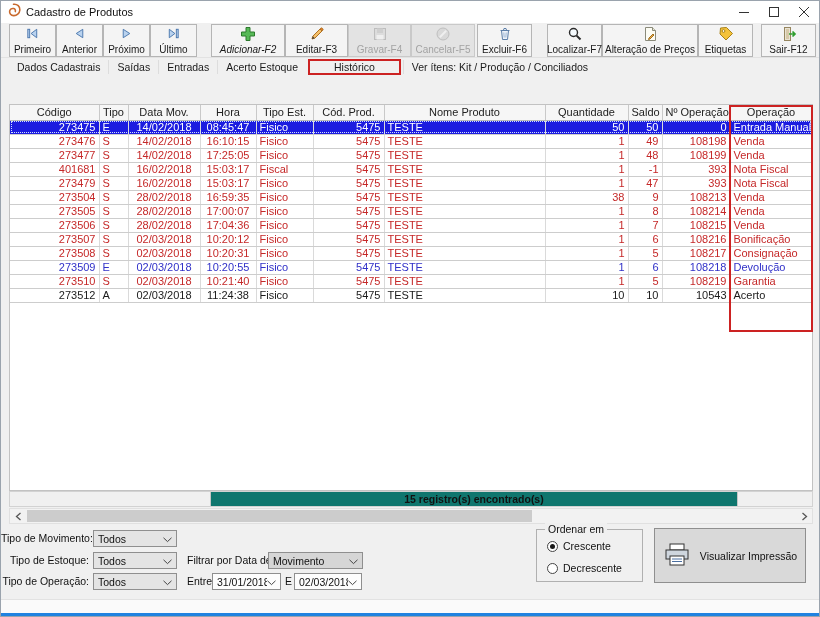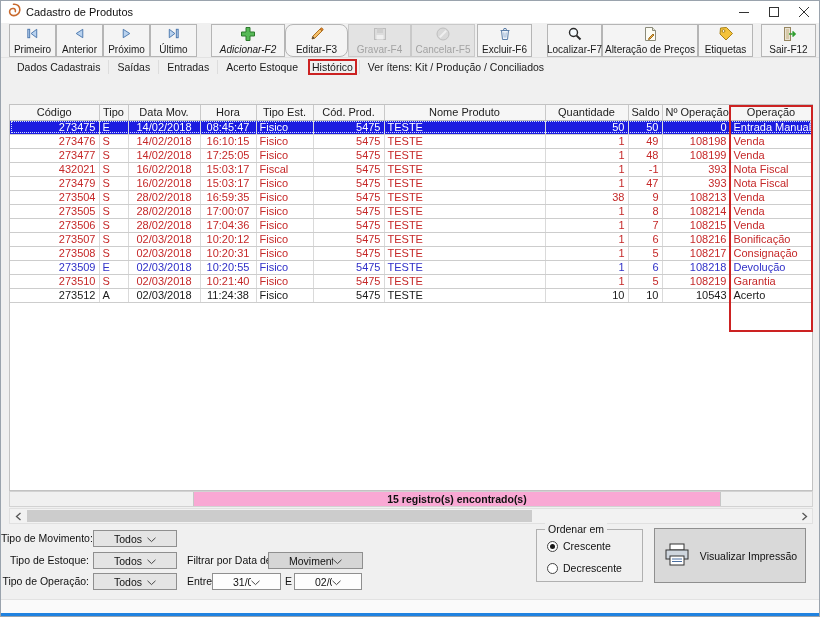--- a/index.html
+++ b/index.html
@@ -14,39 +14,39 @@
   .wbtn{width:30px;height:22px;display:flex;align-items:center;justify-content:center;cursor:default}
   .toolbar{position:absolute;left:0;top:22px;right:0;height:35px;display:flex;align-items:flex-start;padding:1px 0 0 8px;background:#f0f0f0;border-bottom:1px solid #e2e2e2}
   .tbtn{height:33px;border:1px solid #b5b5b5;background:#f4f4f4;display:flex;flex-direction:column;align-items:center;justify-content:space-between}
   .tbtn .ic{height:17px;display:flex;align-items:center;justify-content:center}
   .tlbl{font-size:10px;color:#1a1a1a;white-space:nowrap;line-height:12px}
   .tbtn.disabled{background:#e3e3e3;border-color:#c9c9c9}
   .tbtn.disabled .tlbl{color:#a3a3a3}
   .tabbar{position:absolute;left:0;top:57px;right:0;height:18px;display:flex;align-items:center;padding-left:8px}
   .tab{font-size:10.5px;color:#1a1a1a;padding:1px 8px;white-space:nowrap}
   .tab + .tab{border-left:1px solid #ddd}
-  .tab.boxed{border:2px solid var(--ann);padding:0 2px;margin:12px 2px}
+  .tab.boxed{border:2px solid var(--ann);padding:0 24px;margin:12px 2px}
   .band{position:absolute;left:8px;top:76px;width:804px;height:26px;background:#9b9b9b;border:1px solid #8b8b8b;color:#eee;font-size:10.5px;display:flex;align-items:center;padding-left:24px}
   .grid-wrap{position:absolute;left:8px;top:103px;width:804px;height:387px;background:#fff;border:1px solid #c2c2c2}
   table.grid{border-collapse:collapse;table-layout:fixed;width:802px;font-size:11px}
   .grid th{height:15px;background:#f6f6f6;font-weight:normal;color:#222;border-right:1px solid #c9c9c9;border-bottom:1px solid #b9b9b9;padding:0 3px;white-space:nowrap;overflow:hidden;text-align:center}
   .grid td{height:14px;border-right:1px solid #dadada;border-bottom:1px solid #cdcdcd;padding:0 3px;white-space:nowrap;overflow:hidden;color:#1a1a1a}
   tr.red td{color:var(--red)} tr.blue td{color:var(--blue)}
   tr.sel td{background:var(--sel);color:#fff}
   tr.sel{outline:1px dotted #cfe0ff;outline-offset:-2px}
   .al{text-align:left}.ar{text-align:right}.ac{text-align:center}
   .annotation-col{position:absolute;top:0;border:2px solid var(--ann);pointer-events:none}
   .statusbar{position:absolute;left:8px;top:490px;width:804px;height:16px;background:#f0f0f0;border:1px solid #d2d2d2}
-  .status-panel{position:absolute;left:183px;top:0;width:528px;height:14px;background:#f9a8d4;border-left:1px solid #c6c6c6;border-right:1px solid #c6c6c6;display:flex;align-items:center;justify-content:center;font-size:10.5px;font-weight:bold;color:#111}
+  .status-panel{position:absolute;left:200px;top:0;width:528px;height:14px;background:#0f766e;border-left:1px solid #c6c6c6;border-right:1px solid #c6c6c6;display:flex;align-items:center;justify-content:center;font-size:10.5px;font-weight:bold;color:#111}
   .hscroll{position:absolute;left:8px;top:507px;width:804px;height:16px;background:#f2f2f2;border:1px solid #e0e0e0}
   .scroll-arrow{position:absolute;top:0;width:16px;height:14px;display:flex;align-items:center;justify-content:center}
   .scroll-thumb{position:absolute;left:17px;top:1px;width:505px;height:12px;background:#cccccc}
   .bottom-panel{position:absolute;left:0;top:523px;width:820px;height:75px;background:#f0f0f0}
   .flabel{position:absolute;font-size:10.5px;color:#111;height:17px;line-height:17px;text-align:right;white-space:nowrap}
-  .combo{position:absolute;height:17px;border:1px solid #8f8f8f;background:#e4e4e4;font-size:10.5px;display:flex;align-items:center;padding:0 20px;color:#111}
+  .combo{position:absolute;height:17px;border:1px solid #8f8f8f;background:#e4e4e4;font-size:10.5px;display:flex;align-items:center;padding:0 4px;color:#111}
   .combo .cval{flex:1;overflow:hidden;white-space:nowrap}
   .combo.gray{background:#d6d6d6}
   .combo.white{background:#fdfdfd}
   .orderbox{position:absolute;left:535px;top:5px;width:107px;height:53px;border:1px solid #b0b0b0}
   .orderbox .legend{position:absolute;top:-7px;left:8px;background:#f0f0f0;padding:0 3px;font-size:10.5px;color:#111}
   .radio-row{position:absolute;left:10px;display:flex;align-items:center;gap:5px;font-size:10.5px;color:#111}
   .radio{width:11px;height:11px;border:1px solid #444;border-radius:50%;background:#fff;position:relative}
   .radio.on::after{content:"";position:absolute;left:2px;top:2px;width:5px;height:5px;border-radius:50%;background:#1a1a1a}
   .print-btn{position:absolute;left:653px;top:4px;width:152px;height:55px;border:1px solid #8f8f8f;background:#d9d9d9;display:flex;align-items:center;justify-content:center;gap:9px;font-size:10.5px;color:#111}
   .bottom-strip{position:absolute;left:0;top:598px;width:820px;height:14px;background:#fafafa;border-top:1px solid #e2e2e2}
@@ -117,21 +117,21 @@
         <span class="tlbl">Último</span>
       </div>
       <div class="tbtn" style="width: 74px; margin-left: 14px; font-style: italic;">
         <span class="ic">
           <svg width="16" height="16" viewBox="0 0 16 16">
             <path d="M6 1.5 h4 v4.5 h4.5 v4 h-4.5 v4.5 h-4 v-4.5 h-4.5 v-4 h4.5 z" fill="#57b957" stroke="#2c7a2c"></path>
           </svg>
         </span>
         <span class="tlbl">Adicionar-F2</span>
       </div>
-      <div class="tbtn" style="width: 63px; border-radius: 8px;">
+      <div class="tbtn" style="width: 63px;">
         <span class="ic">
           <svg width="16" height="16" viewBox="0 0 16 16">
             <path d="M3 13 L3.8 10.2 L11 3 L13 5 L5.8 12.2 Z" fill="#f5c069" stroke="#b07020"></path>
             <path d="M11 3 L13 5 L13.8 4.2 C14.2 3.8 14.2 3.2 13.8 2.8 L13.2 2.2 C12.8 1.8 12.2 1.8 11.8 2.2 Z" fill="#e08030" stroke="#b07020"></path>
             <path d="M3 13 L3.8 10.2 L5.8 12.2 Z" fill="#444"></path>
           </svg>
         </span>
         <span class="tlbl">Editar-F3</span>
       </div>
       <div class="tbtn disabled" style="width: 63px;">
@@ -278,21 +278,21 @@
             <td class="ac">17:25:05</td>
             <td class="al">Fisico</td>
             <td class="ar">5475</td>
             <td class="al">TESTE</td>
             <td class="ar">1</td>
             <td class="ar">48</td>
             <td class="ar">108199</td>
             <td class="al">Venda</td>
           </tr>
           <tr class="red">
-            <td class="ar">432021</td>
+            <td class="ar">401681</td>
             <td class="al">S</td>
             <td class="ac">16/02/2018</td>
             <td class="ac">15:03:17</td>
             <td class="al">Fiscal</td>
             <td class="ar">5475</td>
             <td class="al">TESTE</td>
             <td class="ar">1</td>
             <td class="ar">-1</td>
             <td class="ar">393</td>
             <td class="al">Nota Fiscal</td>

